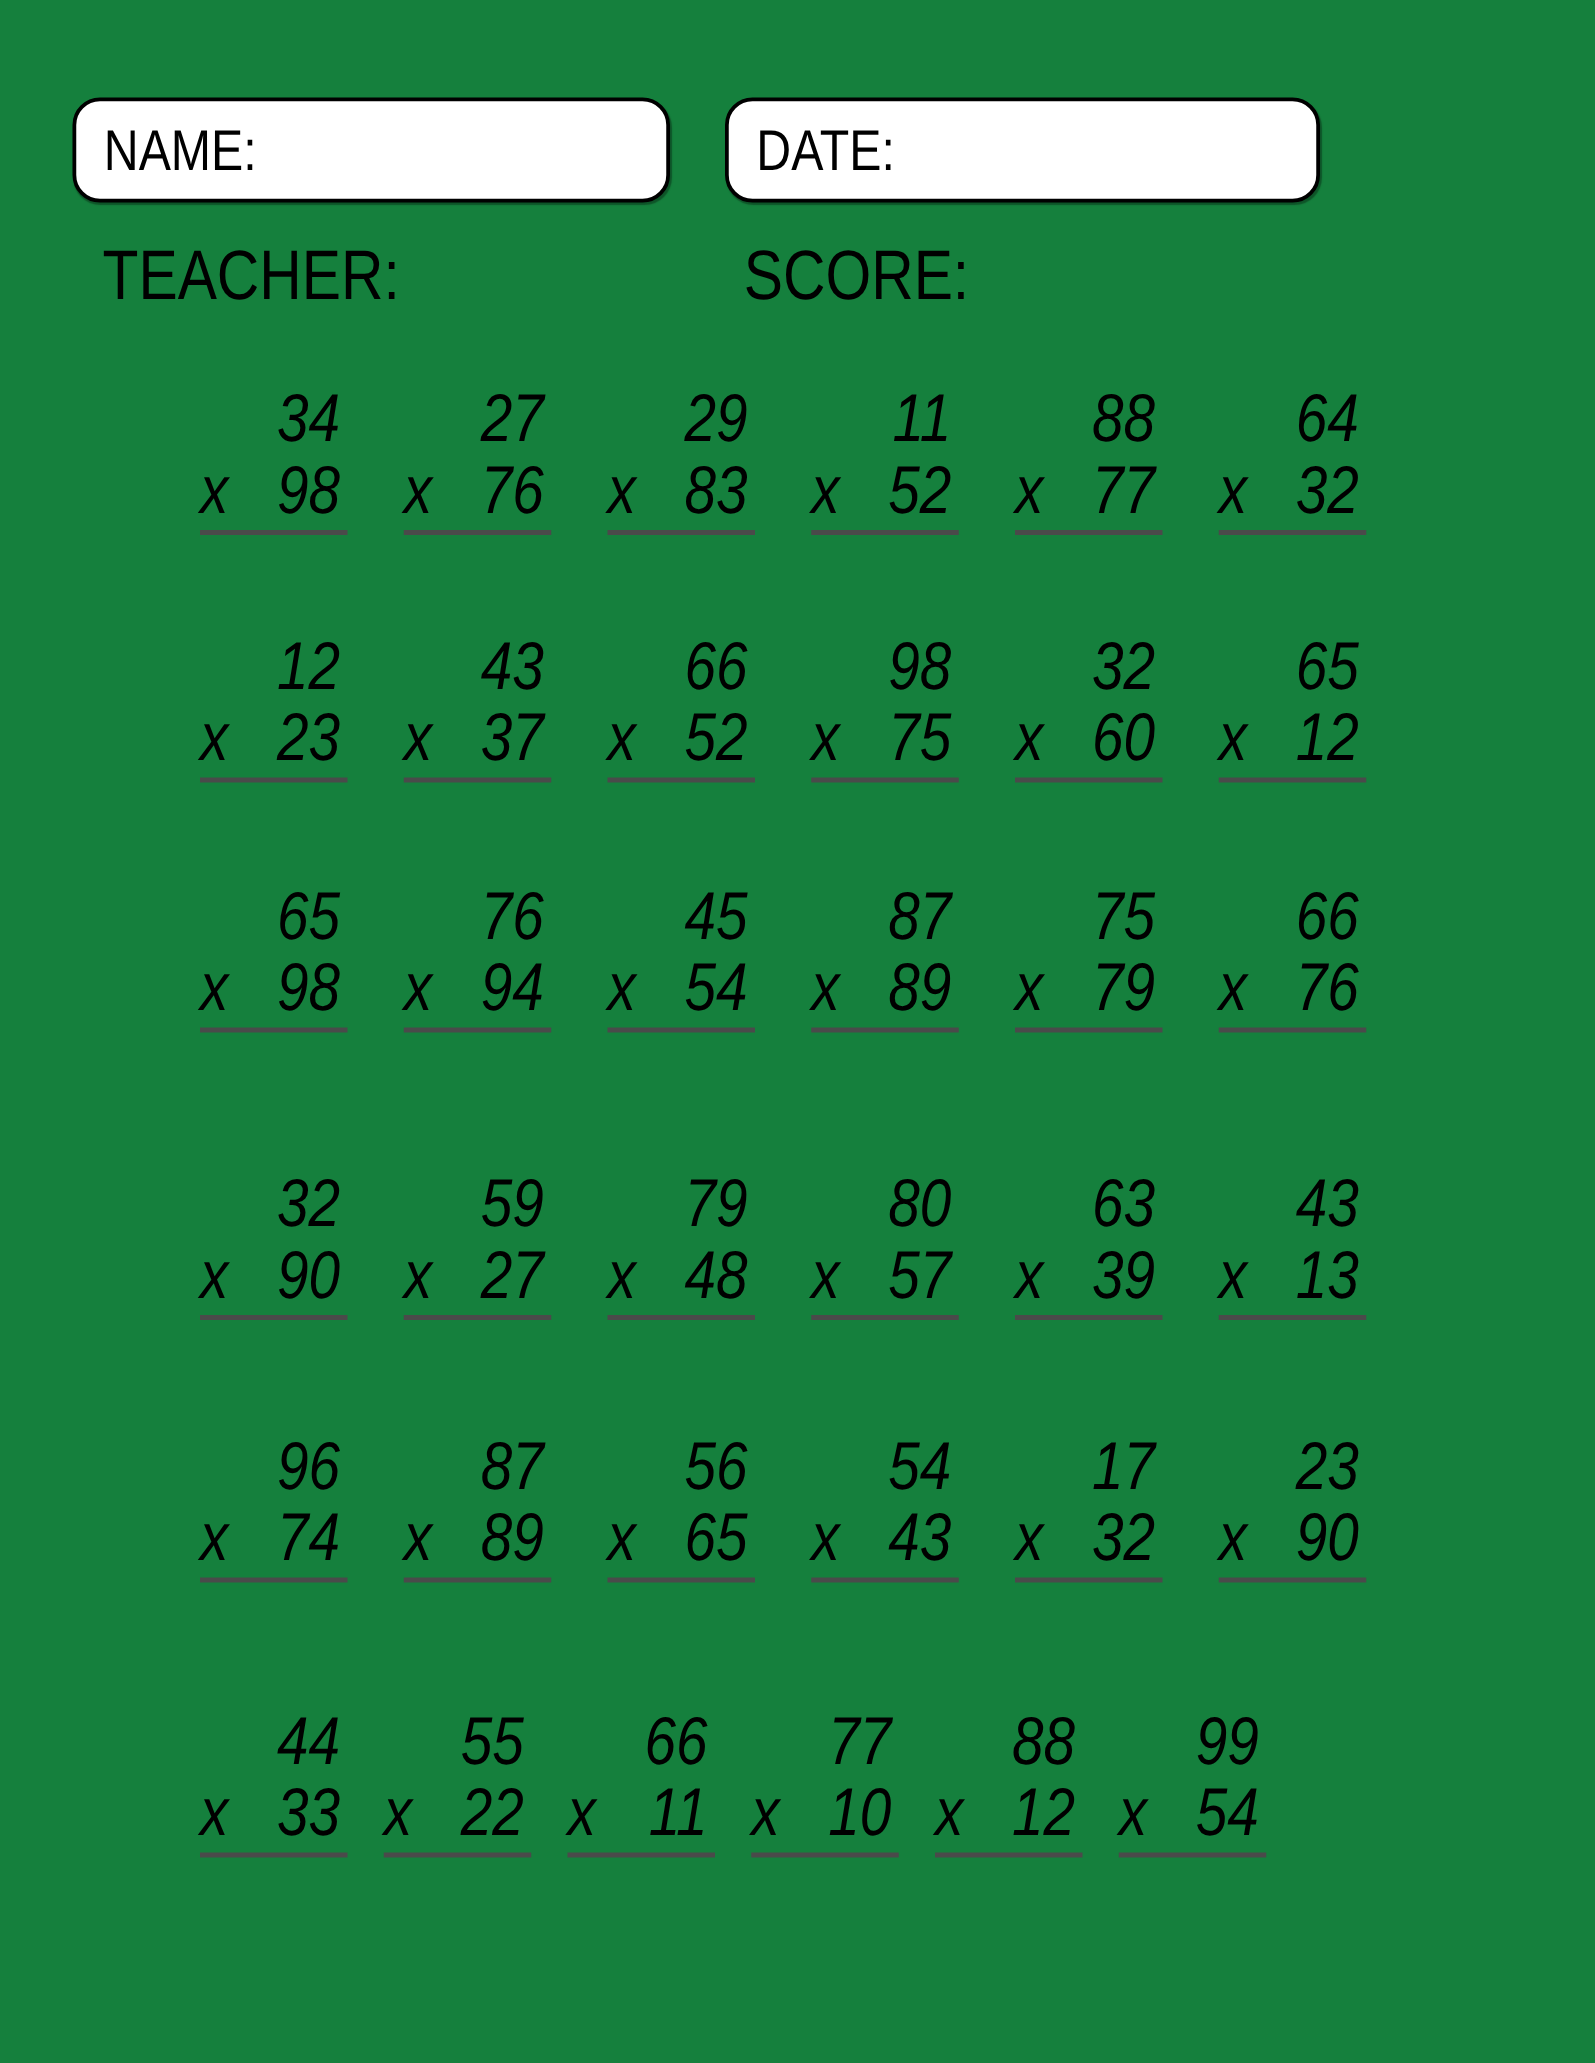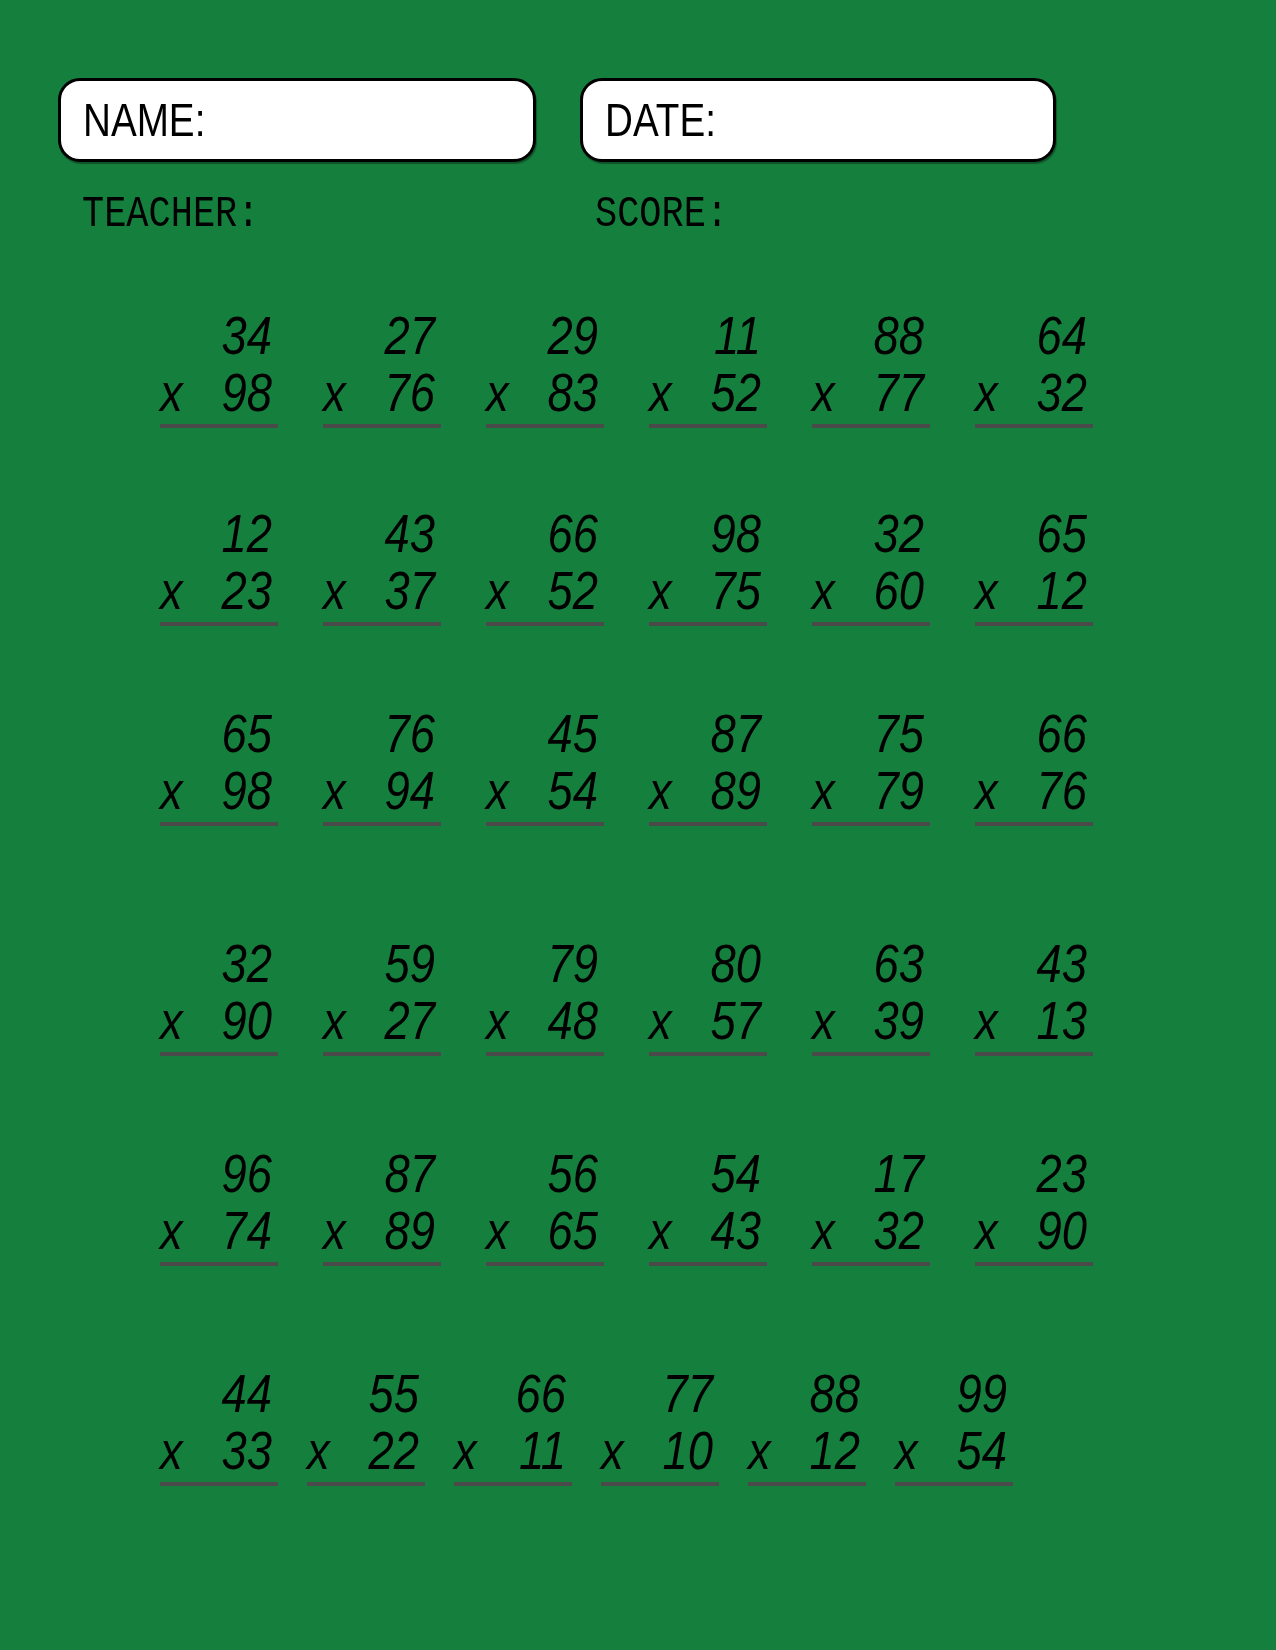--- a/index.html
+++ b/index.html
@@ -36,23 +36,22 @@
     box-shadow: 1px 2px 1px rgba(0,0,0,0.35);
     display: flex;
     align-items: center;
     padding-left: 22px;
   }
   .name-box { left: 58px;  top: 78px; width: 478px; height: 84px; }
   .date-box { left: 580px; top: 78px; width: 476px; height: 84px; }
   .hdr-label { font-size: 46px; line-height: 1; }
   .plain-label {
     position: absolute;
-    font-size: 44px;
+    font-size: 56px;
     line-height: 1;
-    font-family: Liberation Mono, monospace;
   }
   .teacher-label { left: 82px;  top: 192px; }
   .score-label   { left: 595px; top: 192px; }
   
   .grid {
     position: absolute;
     left: 160px;
     top: 0;
     width: 933px;
     height: 1650px;

